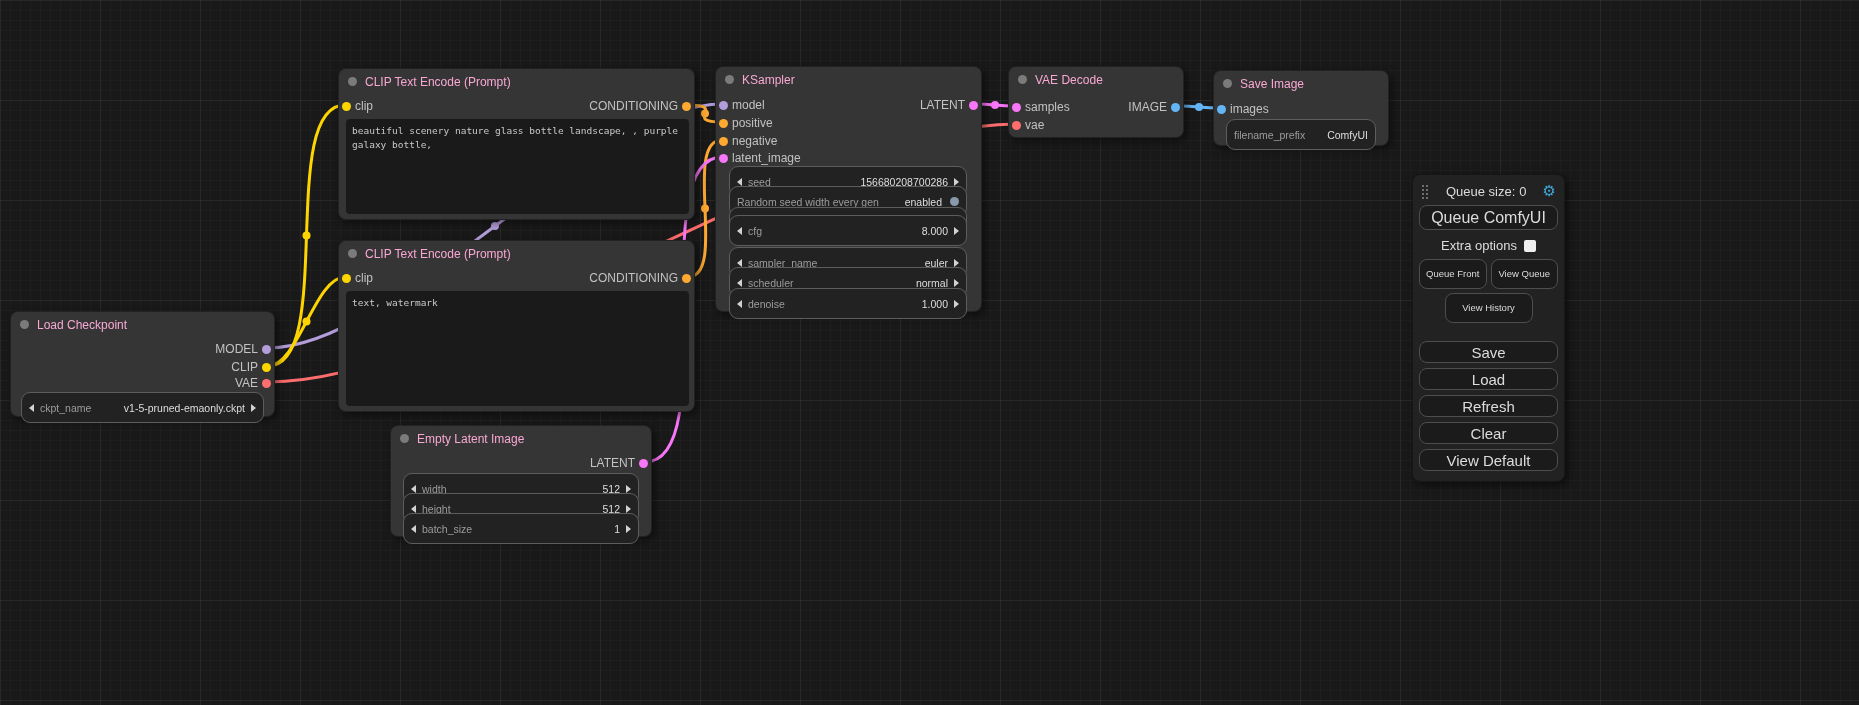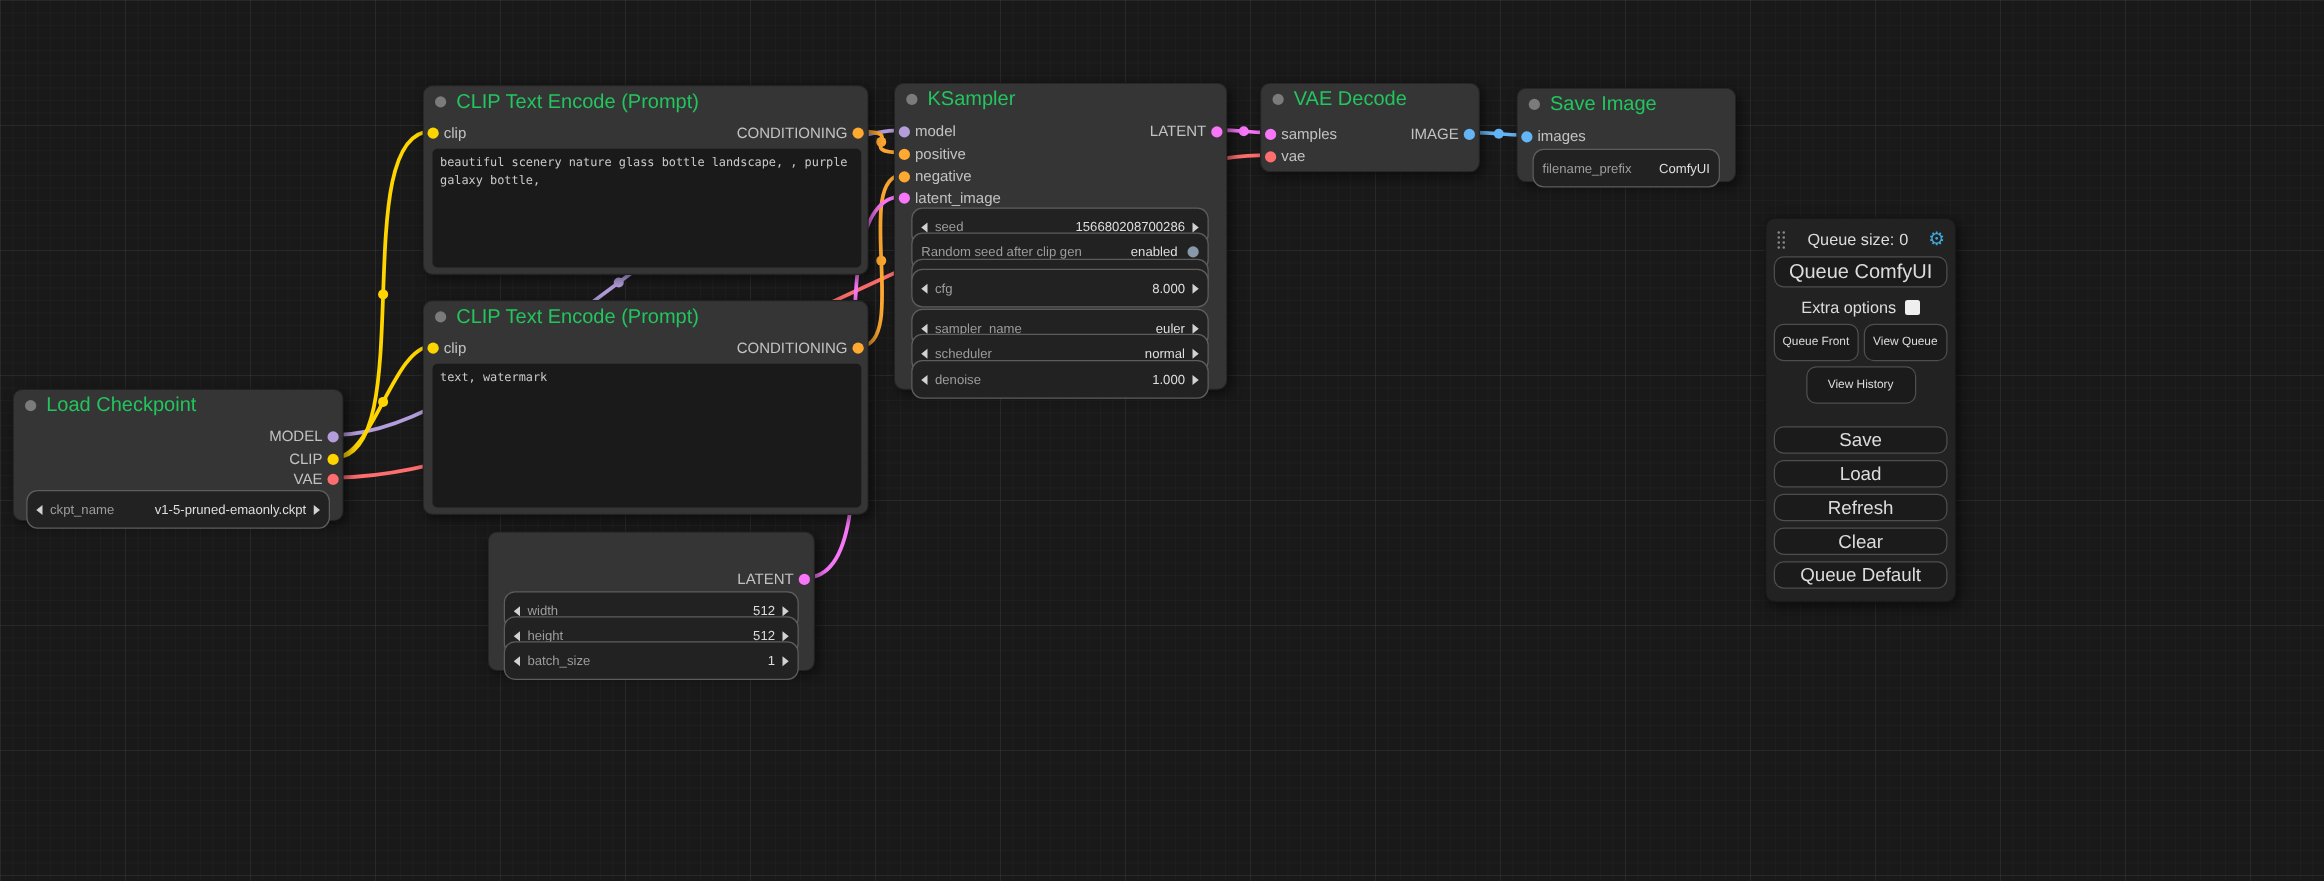--- a/index.html
+++ b/index.html
@@ -27,21 +27,21 @@
   .lf-vae{fill:var(--c-vae);}     .lf-cond{fill:var(--c-conditioning);}
   .lf-latent{fill:var(--c-latent);} .lf-image{fill:var(--c-image);}
 
   .node{
     position:absolute;background:#353535;border-radius:8px;z-index:2;
     box-shadow:3px 3px 9px rgba(0,0,0,.5);border:1px solid rgba(0,0,0,.35);
     box-sizing:border-box;
   }
   .node-header{height:25px;display:flex;align-items:center;gap:8px;padding:0 9px;}
   .node-dot{width:9px;height:9px;border-radius:50%;background:#7b7b7b;flex:none;}
-  .node-title{font-size:16px;color:#22c55e;white-space:nowrap;}
+  .node-title{font-size:12px;color:#f9a8d4;white-space:nowrap;}
 
   .slot{position:absolute;height:16px;line-height:16px;font-size:12px;color:#c2c2c2;white-space:nowrap;}
   .slot.in{left:0;padding-left:16px;}
   .slot.out{right:0;padding-right:16px;}
   .port{position:absolute;width:9px;height:9px;border-radius:50%;top:3.5px;}
   .slot.in .port{left:3px;} .slot.out .port{right:3px;}
   .p-model{background:var(--c-model);} .p-clip{background:var(--c-clip);}
   .p-vae{background:var(--c-vae);}     .p-cond{background:var(--c-conditioning);}
   .p-latent{background:var(--c-latent);} .p-image{background:var(--c-image);}
 
@@ -167,20 +167,24 @@
       <span>clip</span>
     </div>
     <div class="slot out" style="top:29px">
       <span>CONDITIONING</span>
       <span class="port p-cond"></span>
     </div>
     <textarea class="prompt-text" style="left: 7px; top: 50px; width: 343px; height: 115px;" spellcheck="false">text, watermark</textarea>
   </div>
 
   <div class="node" style="left:390px;top:425px;width:262px;height:112px;">
+    <div class="node-header">
+      <span class="node-dot"></span>
+      <span class="node-title">Empty Latent Image</span>
+    </div>
     <div class="slot out" style="top:29px">
       <span>LATENT</span>
       <span class="port p-latent"></span>
     </div>
     <div class="widget" style="top:47px;left:12px;right:12px;">
       <span class="arr-l"></span>
       <span class="w-label">width</span>
       <span class="w-value">512</span>
       <span class="arr-r"></span>
     </div>
@@ -223,21 +227,21 @@
       <span>LATENT</span>
       <span class="port p-latent"></span>
     </div>
     <div class="widget" style="top:99px;left:13px;right:14px;">
       <span class="arr-l"></span>
       <span class="w-label">seed</span>
       <span class="w-value">156680208700286</span>
       <span class="arr-r"></span>
     </div>
     <div class="widget" style="top:119px;left:13px;right:14px;">
-      <span class="w-label">Random seed after clip gen</span>
+      <span class="w-label">Random seed width every gen</span>
       <span class="w-value">enabled</span>
       <span class="toggle-dot"></span>
     </div>
     <div class="widget" style="top:140px;left:13px;right:14px;">
       <span class="arr-l"></span>
       <span class="w-label">steps</span>
       <span class="w-value">20</span>
       <span class="arr-r"></span>
     </div>
     <div class="widget" style="top:148px;left:13px;right:14px;align-items:center;">
@@ -316,16 +320,16 @@
     </div>
     <div class="small-row">
       <button class="btn-small">Queue Front</button>
       <button class="btn-small">View Queue</button>
     </div>
     <button class="btn-small btn-history">View History</button>
     <button class="btn-big">Save</button>
     <button class="btn-big">Load</button>
     <button class="btn-big">Refresh</button>
     <button class="btn-big">Clear</button>
-    <button class="btn-big">Queue Default</button>
+    <button class="btn-big">View Default</button>
   </div>
 
 </div>
 
 </body></html>

